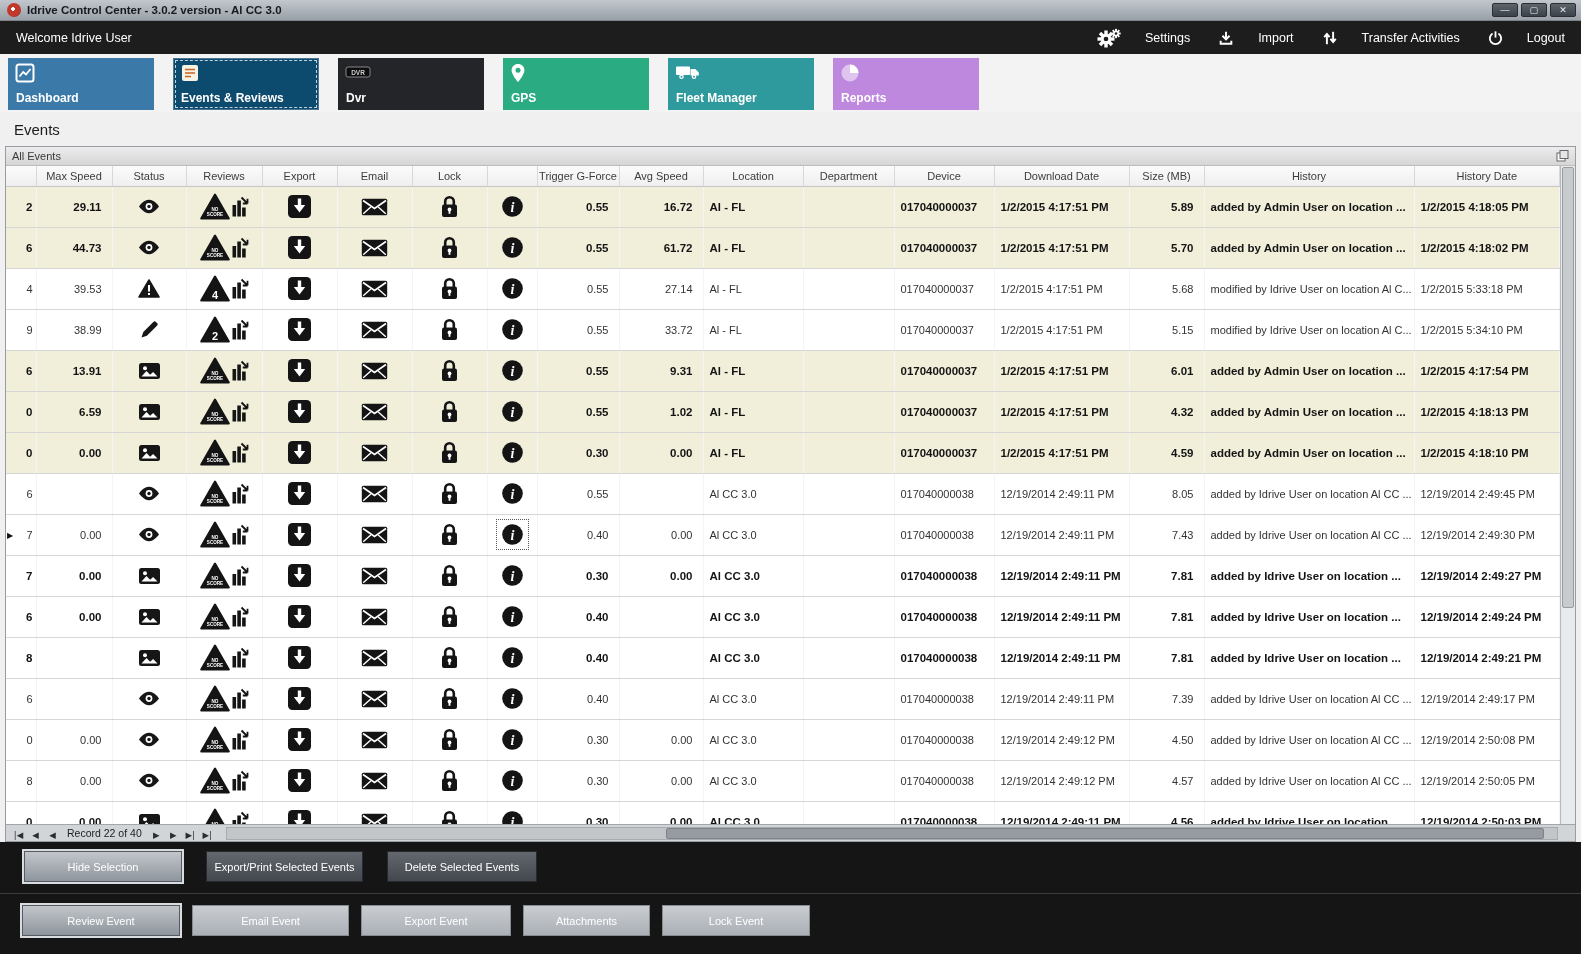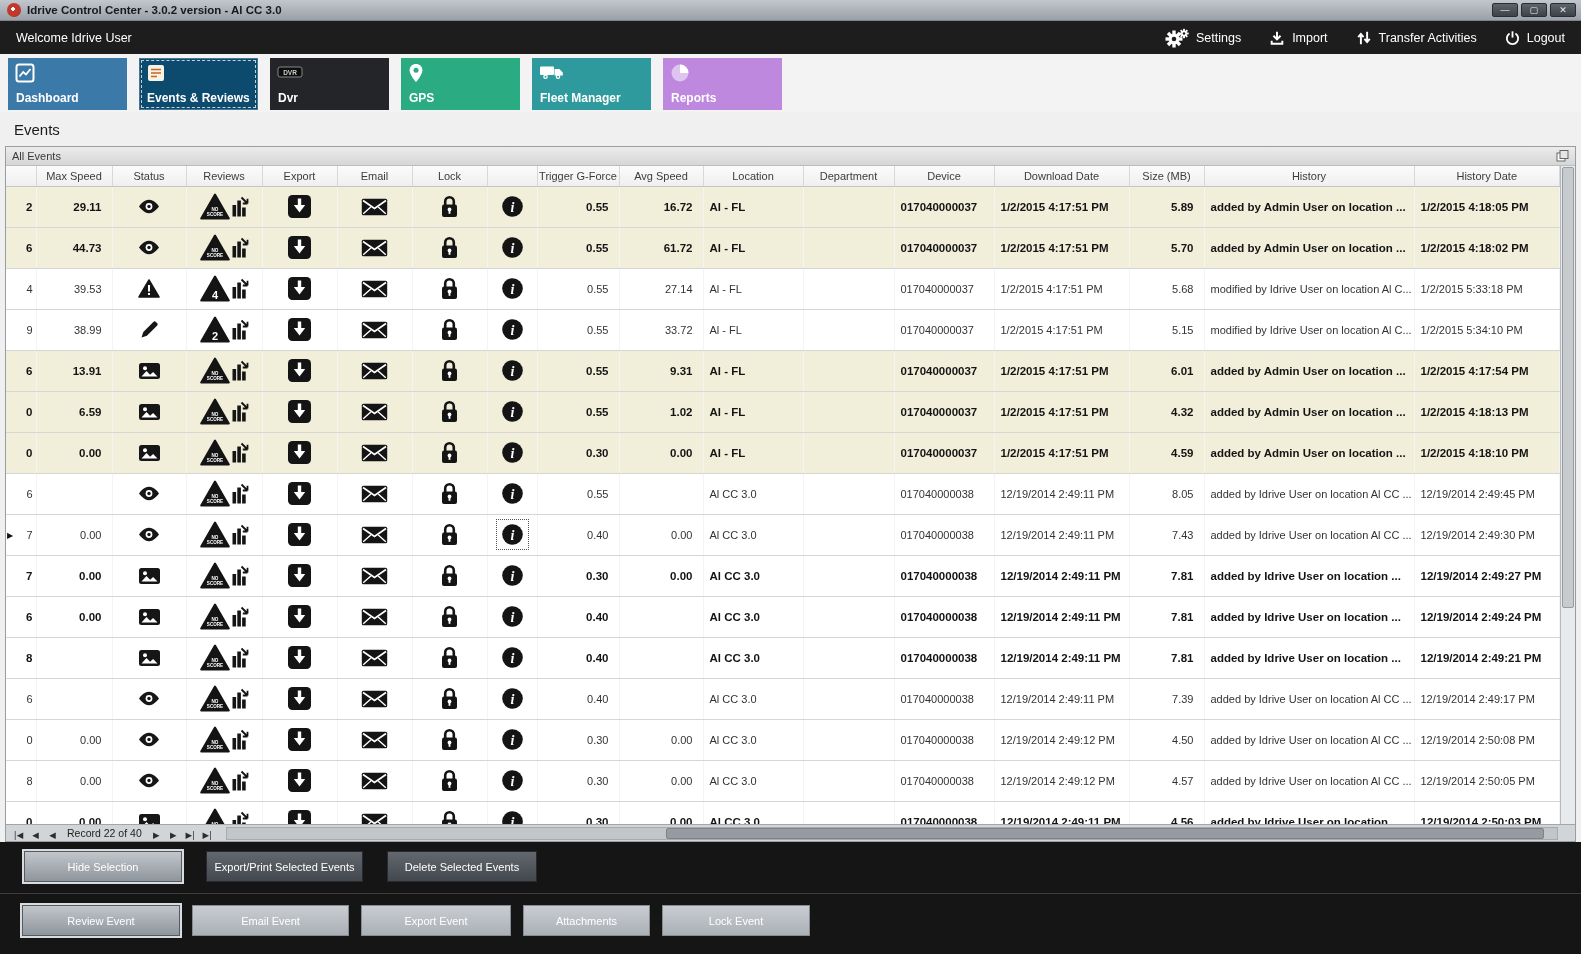--- a/index.html
+++ b/index.html
@@ -8,25 +8,25 @@
 
 .titlebar{height:21px;background:linear-gradient(#c2c7cd,#99a0a7);display:flex;align-items:center;padding:0 5px;border-bottom:1px solid #7c838a;flex:0 0 auto}
 .app-icon{width:14px;height:14px;border-radius:50%;background:radial-gradient(circle at 42% 42%,#fff 0 16%,#c2392b 17% 58%,#7e221c 100%);margin:0 6px 0 2px;flex:0 0 auto}
 .titlebar .title{font-size:11.5px;font-weight:bold;color:#15191d;flex:1;white-space:nowrap;overflow:hidden}
 .win-controls{display:flex;gap:3px}
 .win-btn{width:26px;height:14px;background:linear-gradient(#5d646b,#3c4249);border:1px solid #2a2e33;color:#e9e9e9;font-size:9px;line-height:12px;text-align:center;border-radius:2px;cursor:default}
 
 .menubar{height:33px;background:#1d1d1d;display:flex;align-items:center;color:#fff;padding:0 16px;flex:0 0 auto}
 .menubar .welcome{font-size:12.5px;flex:1}
 .menu-actions{display:flex;align-items:center}
-.menu-action{display:flex;align-items:center;gap:7px;margin-left:28px;font-size:12.5px;cursor:default}
+.menu-action{display:flex;align-items:center;gap:24px;margin-left:28px;font-size:12.5px;cursor:default}
 .mi svg{display:block}
 
 .tabs{background:#f3f3f3;padding:4px 0 2px 8px;display:flex;height:58px;flex:0 0 auto}
-.tab{width:119px;height:52px;margin-right:12px;color:#fff;position:relative;cursor:default}
+.tab{width:146px;height:52px;margin-right:19px;color:#fff;position:relative;cursor:default}
 .tab .chip{position:absolute;left:7px;top:5px;display:inline-flex}
 .tab .label{position:absolute;left:8px;bottom:5px;font-size:12px;font-weight:bold;white-space:nowrap}
 .tab.selected{outline:1px dashed rgba(255,255,255,.75);outline-offset:-3px;box-shadow:inset 0 0 0 1px rgba(255,255,255,.25)}
 
 .page-heading{height:34px;display:flex;align-items:center;padding-left:14px;font-size:15px;color:#1b1b1b;flex:0 0 auto}
 
 .panel{flex:1;min-height:0;margin:0 5px 0 5px;border:1px solid #989da3;background:#fff;display:flex;flex-direction:column}
 .panel-header{height:19px;background:linear-gradient(#ececec,#d6d6d6);border-bottom:1px solid #bdbdbd;display:flex;align-items:center;padding:0 6px;font-size:11px;color:#3a3a3a;flex:0 0 auto}
 .panel-header span:first-child{flex:1}
 .popout{display:inline-flex;cursor:default}

